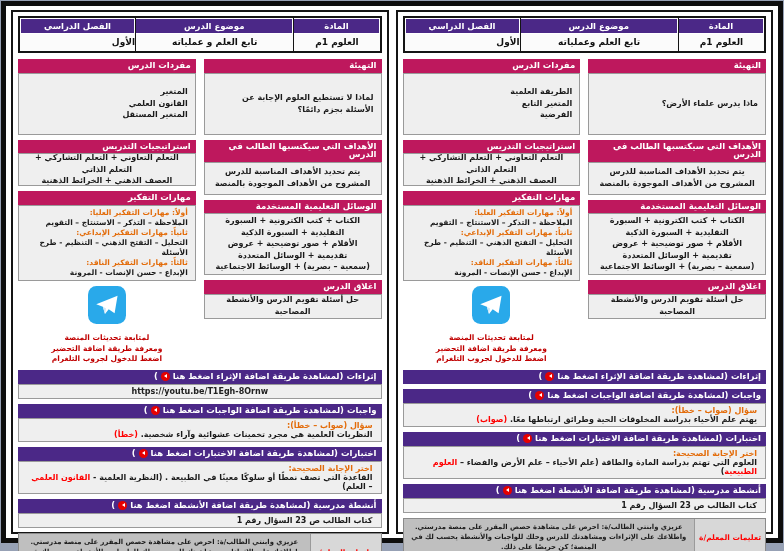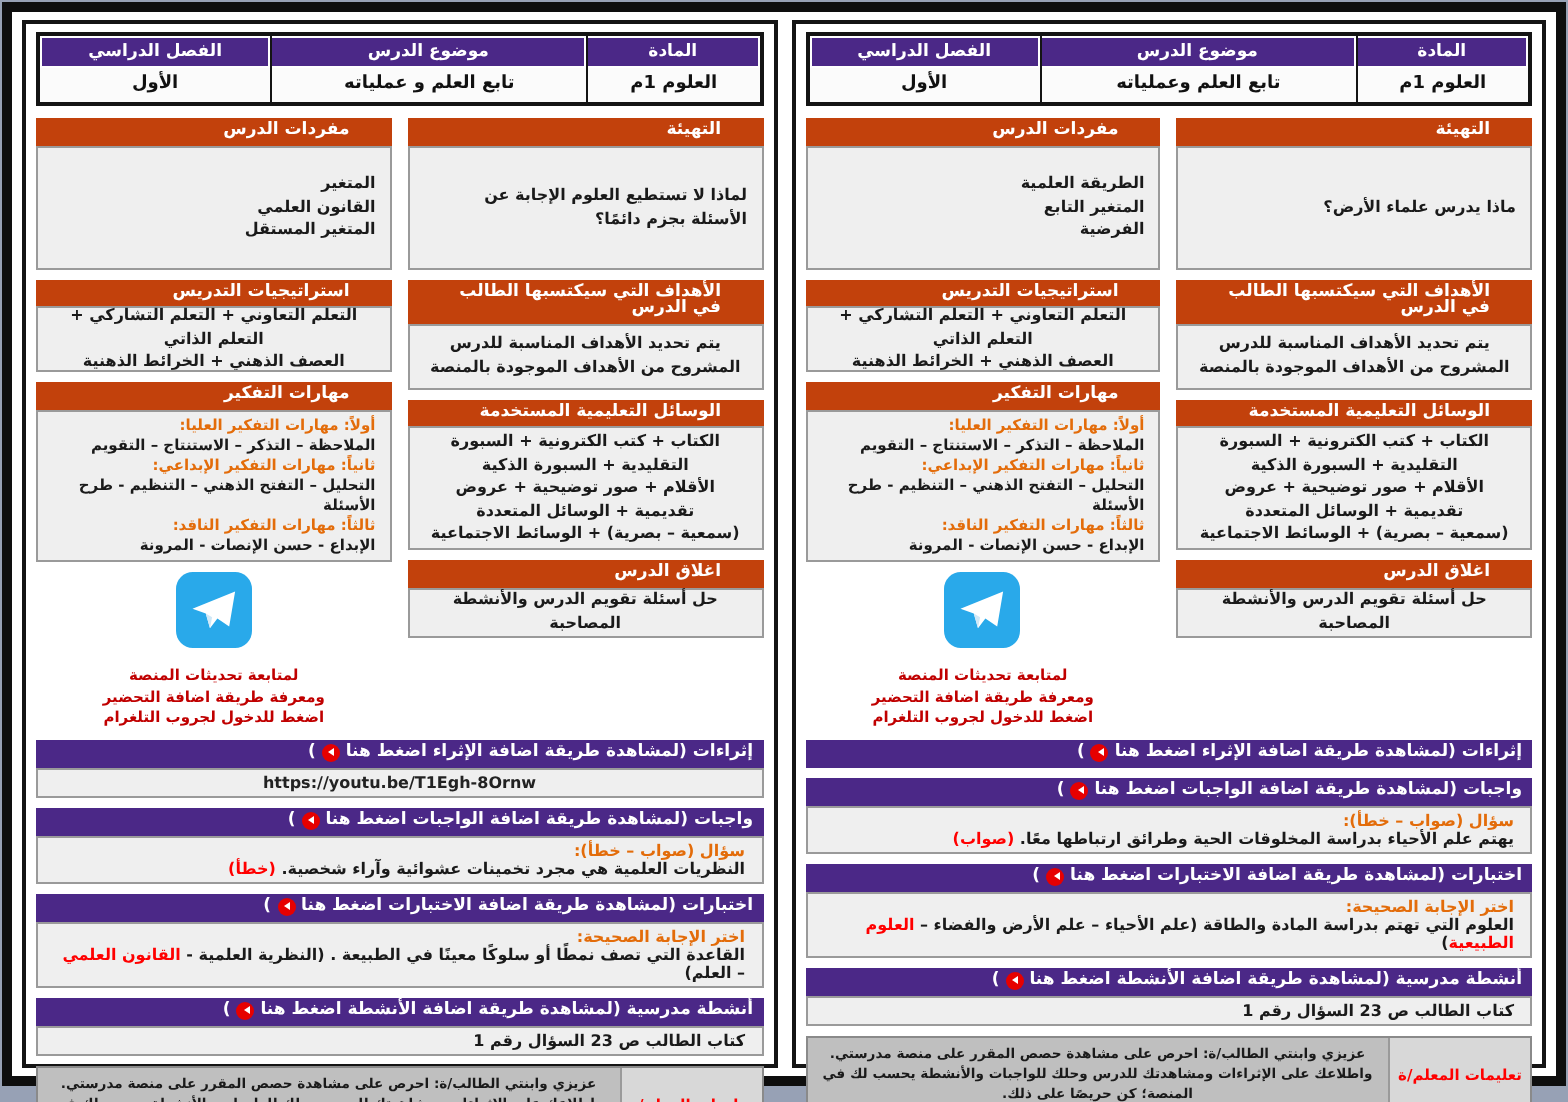--- a/index.html
+++ b/index.html
@@ -10,29 +10,29 @@
          padding:4px 5px;display:flex;gap:7px;direction:ltr;}
   .sheet{flex:1;border:2px solid #141414;background:#fff;box-sizing:border-box;
          padding:4px 5px;direction:rtl;display:flex;flex-direction:column;}
   
   .headtable{border:2px solid #141414;}
   .ht-row{display:flex;}
   .ht-head .ht-cell{background:#4B2887;color:#fff;font-size:8.5px;font-weight:bold;
          text-align:center;padding:2px 0;border:1px solid #fff;outline:1px solid #141414;}
   .ht-val .ht-cell{background:#fbfbfb;color:#111;font-size:9px;font-weight:bold;
          text-align:center;padding:3px 0 4px;border-left:1px solid #141414;}
-  .ht-val .ht-cell:last-child{border-left:none;}
+  .ht-val .ht-cell:last-child{border-left:none;text-align:right;}
   .c-subj{width:24%;box-sizing:border-box}
   .c-topic{width:44%;box-sizing:border-box}
   .c-sem{width:32%;box-sizing:border-box}
   
   .cols{display:flex;gap:8px;margin-top:6px;}
   .col{flex:1;display:flex;flex-direction:column;}
-  .sechead{background:#c2410c;color:#fff;font-size:8.5px;font-weight:bold;
-           padding:2px 21px 3px;line-height:1;}
+  .sechead{background:#be185d;color:#fff;font-size:8.5px;font-weight:bold;
+           padding:2px 5px 3px;line-height:1;}
   .box{background:#efefef;border:1px solid #9a9a9a;font-size:8px;font-weight:bold;
        color:#1a1a1a;box-sizing:border-box;padding:2px 7px;display:flex;
        flex-direction:column;justify-content:center;}
   .gap{height:5px;flex:none;}
   .ctr{text-align:center;}
   .rgt{text-align:right;}
   .h62{height:62px;} .h32{height:33px;} .h60{height:62px;} .h52{min-height:64px;justify-content:center;}
   .h26{height:25px;}
   .box .ln{line-height:1.45;}
   .think .ln{font-size:7.5px;line-height:1.35;}

